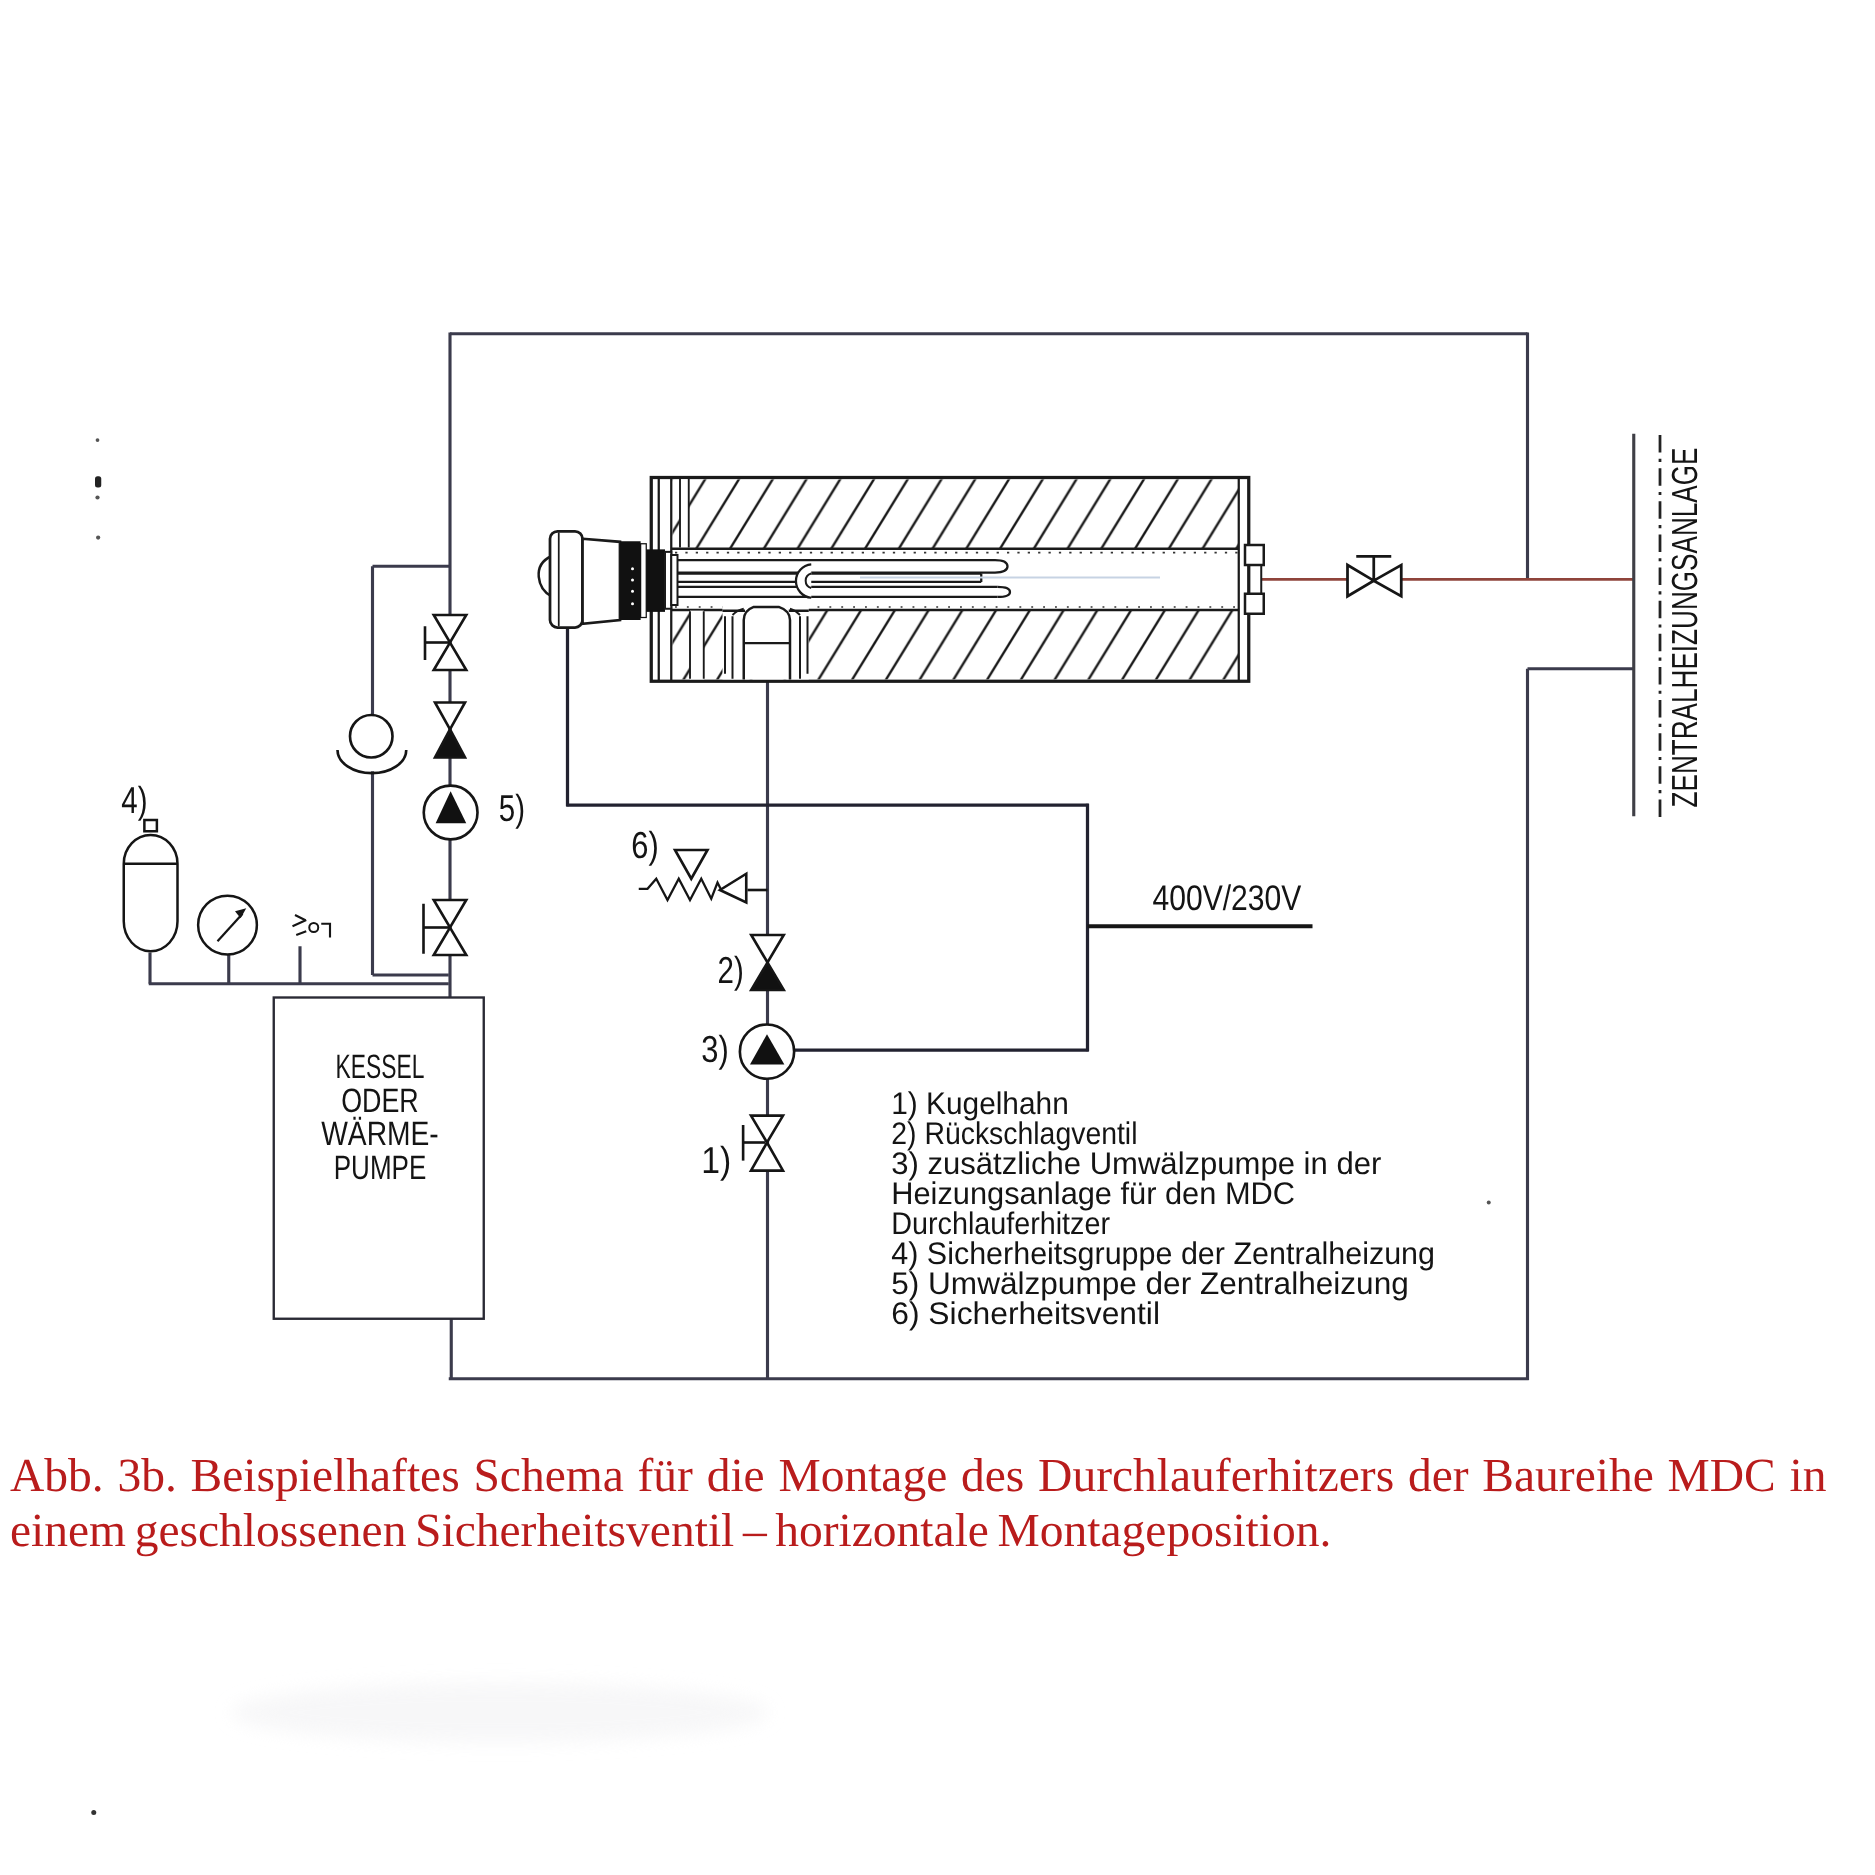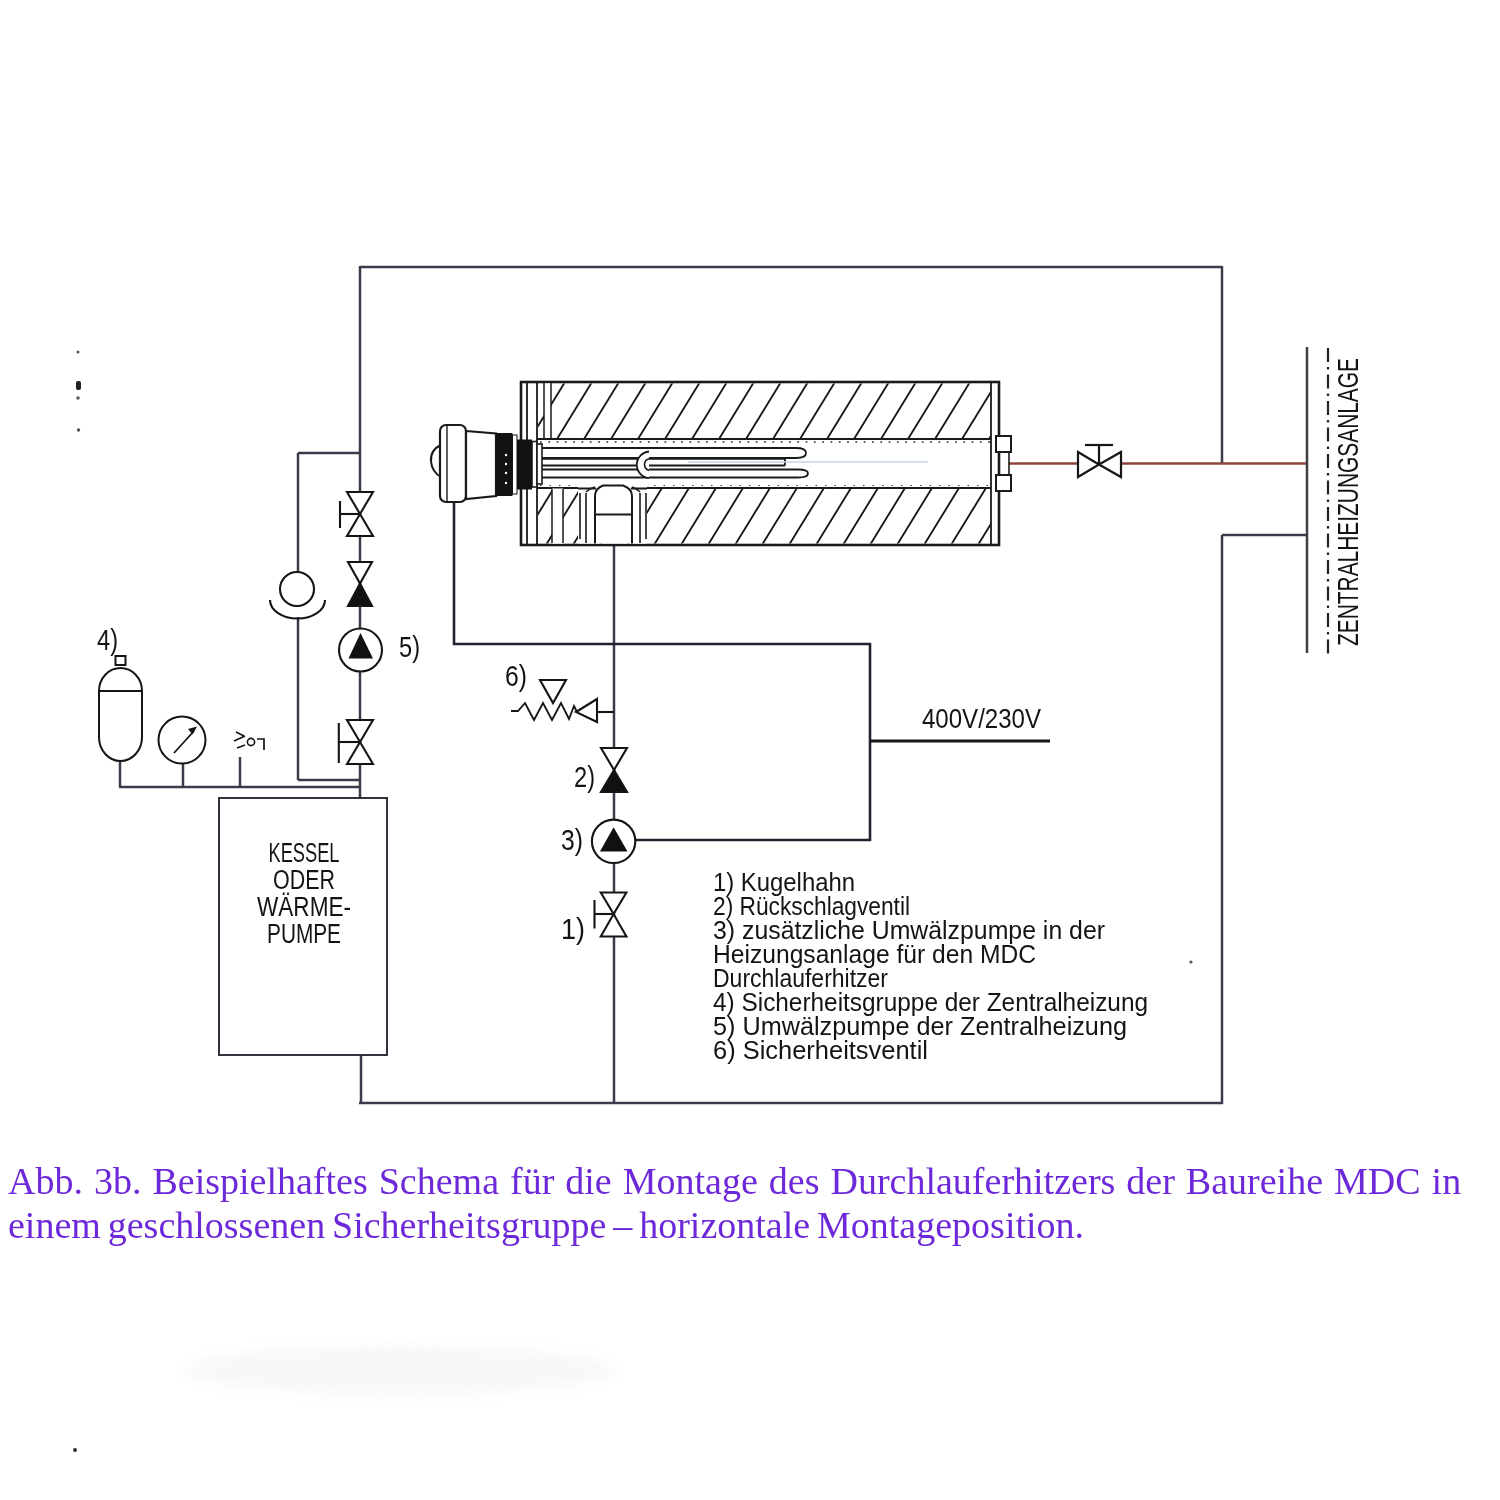--- a/index.html
+++ b/index.html
@@ -1,17 +1,17 @@
 <!DOCTYPE html>
 <html><head>
 <meta charset="utf-8">
 <style>
 html,body{margin:0;padding:0;background:#ffffff;width:1500px;height:1500px;overflow:hidden;}
 svg{position:absolute;left:0;top:0;}
-.cap{position:absolute;left:8px;width:1455px;font-family:"Liberation Serif",serif;font-size:38px;color:#6d28d9;white-space:nowrap;}
+.cap{position:absolute;left:8px;width:1455px;font-family:"Liberation Serif",serif;font-size:38px;color:#b91c1c;white-space:nowrap;}
 #cap1{top:1159px;word-spacing:1.5px;}
 #cap2{top:1203px;word-spacing:-2.6px;}
 </style>
 </head>
 <body>
 <svg width="1500" height="1500" viewBox="0 0 1500 1500">
 <defs>
 <pattern id="hatch" patternUnits="userSpaceOnUse" x="538" y="382" width="27" height="44">
   <path d="M-1 45.6 L28 -1.6 M26 45.6 L55 -1.6 M-28 45.6 L1 -1.6" stroke="#161616" stroke-width="1.9" fill="none"></path>
 </pattern>
@@ -201,13 +201,13 @@
   <circle cx="78" cy="352" r="1.5"></circle>
   <rect x="76" y="381" width="5" height="9" rx="2" fill="#222"></rect>
   <circle cx="78" cy="398" r="1.7"></circle>
   <circle cx="78.5" cy="430" r="1.7"></circle>
   <circle cx="75" cy="1450" r="2" fill="#333"></circle>
   <circle cx="1191" cy="962" r="1.6"></circle>
 </g>
 <ellipse cx="400" cy="1370" rx="215" ry="24" fill="#f1f1f3" opacity="0.55" filter="url(#blur1)"></ellipse>
 </svg>
 <div class="cap" id="cap1">Abb. 3b. Beispielhaftes Schema für die Montage des Durchlauferhitzers der Baureihe MDC in</div>
-<div class="cap" id="cap2">einem geschlossenen Sicherheitsgruppe – horizontale Montageposition.</div>
+<div class="cap" id="cap2">einem geschlossenen Sicherheitsventil – horizontale Montageposition.</div>
 
 </body></html>

